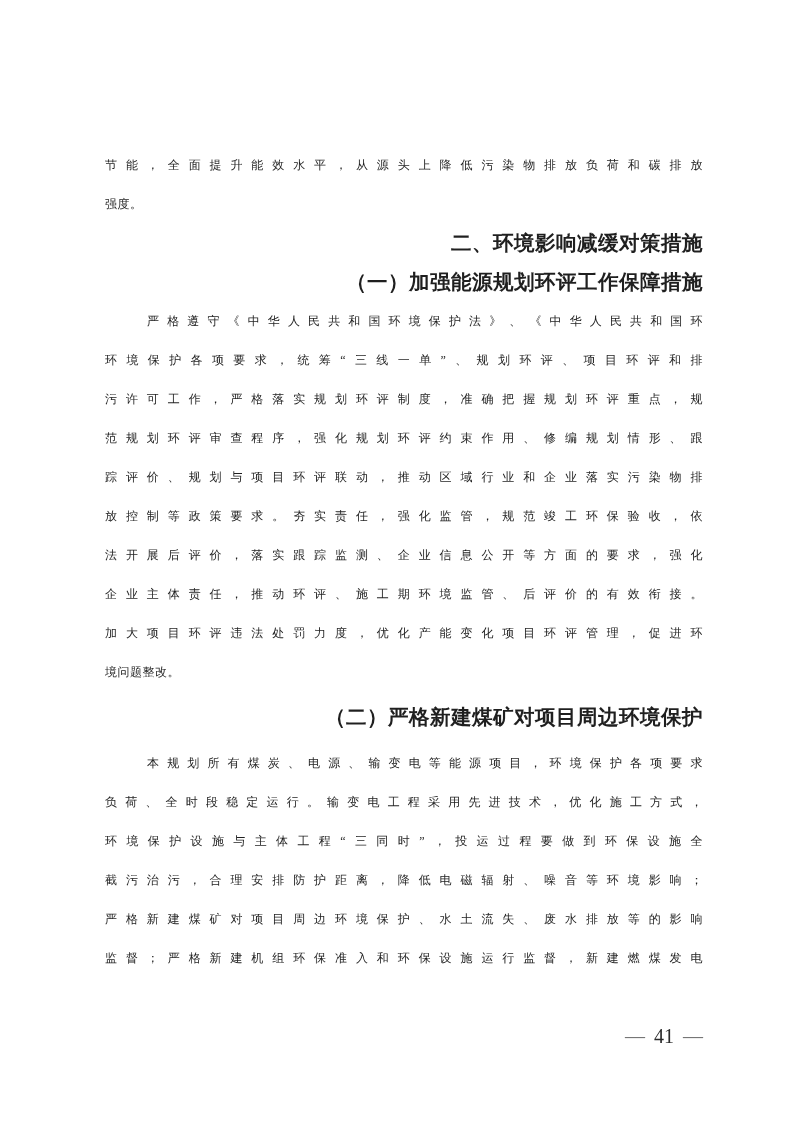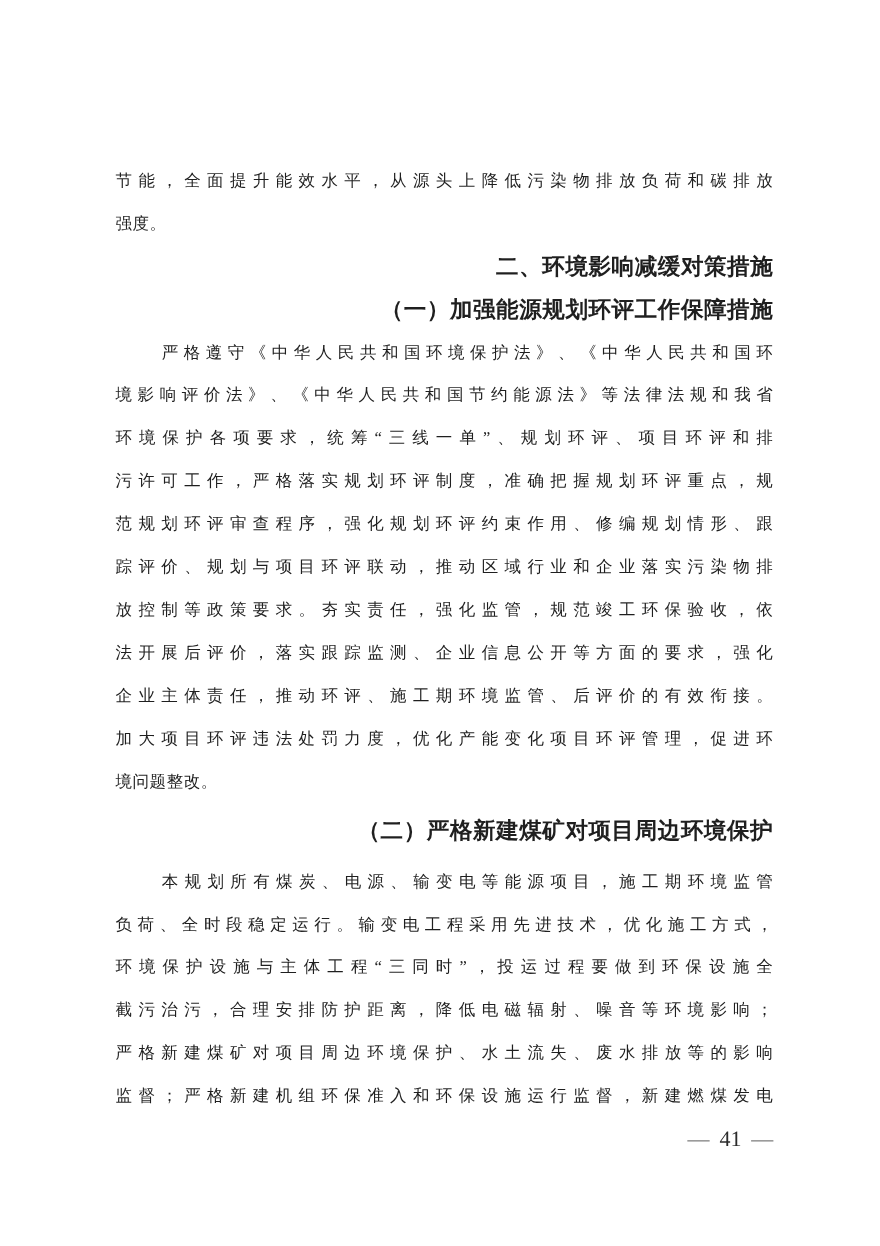--- a/index.html
+++ b/index.html
@@ -17,21 +17,21 @@
     color: #1f1f1f;
   }
   .content {
     position: absolute;
     left: 105px;
     top: 146px;
     width: 598px;
   }
   .line {
     margin: 0;
-    font-size: 15px;
+    font-size: 12px;
     line-height: 39px;
     letter-spacing: 0.5px;
     white-space: normal;
   }
   .just {
     text-align: justify;
     text-align-last: justify;
     text-justify: inter-character;
   }
   .indent {
@@ -66,34 +66,33 @@
   <div class="content">
 
     <p class="line just">节能，全面提升能效水平，从源头上降低污染物排放负荷和碳排放</p>
     <p class="line">强度。</p>
 
     <h2 class="line heading indent">二、环境影响减缓对策措施</h2>
 
     <h3 class="line heading indent">（一）加强能源规划环评工作保障措施</h3>
 
     <p class="line just indent">严格遵守《中华人民共和国环境保护法》、《中华人民共和国环</p>
-    <p class="line just">境影响评价法》、《中华人民共和国节约能源法》等法律法规和我省</p>
     <p class="line just">环境保护各项要求，统筹“三线一单”、规划环评、项目环评和排</p>
     <p class="line just">污许可工作，严格落实规划环评制度，准确把握规划环评重点，规</p>
     <p class="line just">范规划环评审查程序，强化规划环评约束作用、修编规划情形、跟</p>
     <p class="line just">踪评价、规划与项目环评联动，推动区域行业和企业落实污染物排</p>
     <p class="line just">放控制等政策要求。夯实责任，强化监管，规范竣工环保验收，依</p>
     <p class="line just">法开展后评价，落实跟踪监测、企业信息公开等方面的要求，强化</p>
     <p class="line just">企业主体责任，推动环评、施工期环境监管、后评价的有效衔接。</p>
     <p class="line just">加大项目环评违法处罚力度，优化产能变化项目环评管理，促进环</p>
     <p class="line">境问题整改。</p>
 
     <h3 class="line heading indent mt6">（二）严格新建煤矿对项目周边环境保护</h3>
 
-    <p class="line just indent mt7">本规划所有煤炭、电源、输变电等能源项目，施工期环境监管</p>
+    <p class="line just indent mt7">本规划所有煤炭、电源、输变电等能源项目，环境保护各项要求</p>
     <p class="line just">负荷、全时段稳定运行。输变电工程采用先进技术，优化施工方式，</p>
     <p class="line just">环境保护设施与主体工程“三同时”，投运过程要做到环保设施全</p>
     <p class="line just">截污治污，合理安排防护距离，降低电磁辐射、噪音等环境影响；</p>
     <p class="line just">严格新建煤矿对项目周边环境保护、水土流失、废水排放等的影响</p>
     <p class="line just">监督；严格新建机组环保准入和环保设施运行监督，新建燃煤发电</p>
 
   </div>
 
   <div class="footer">
     <span class="dash">—</span>

